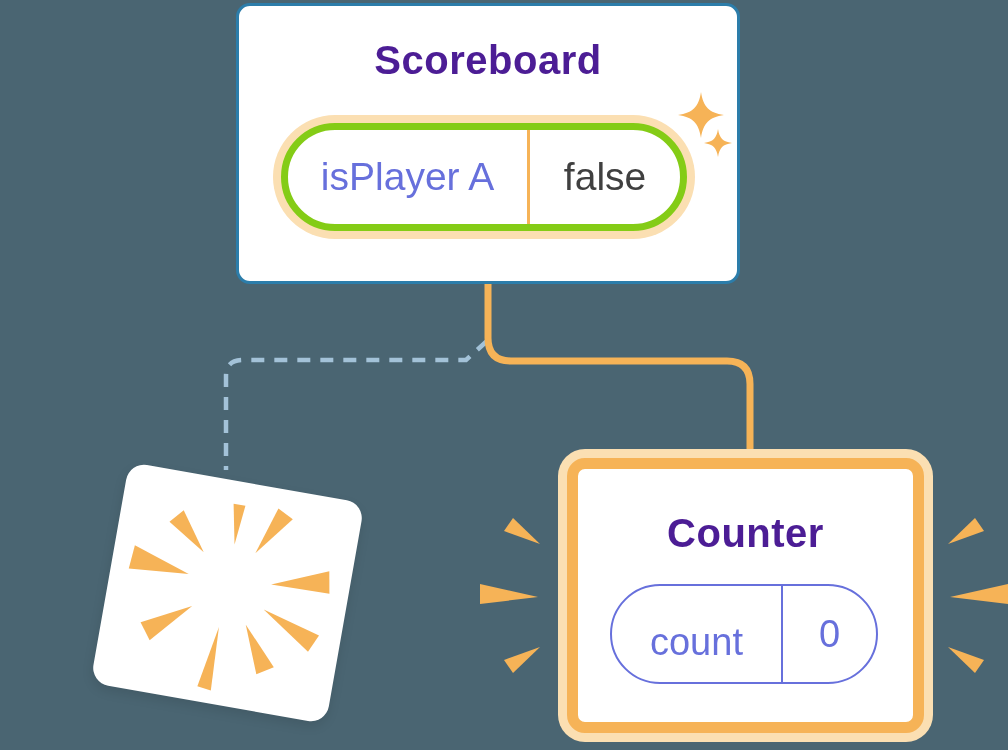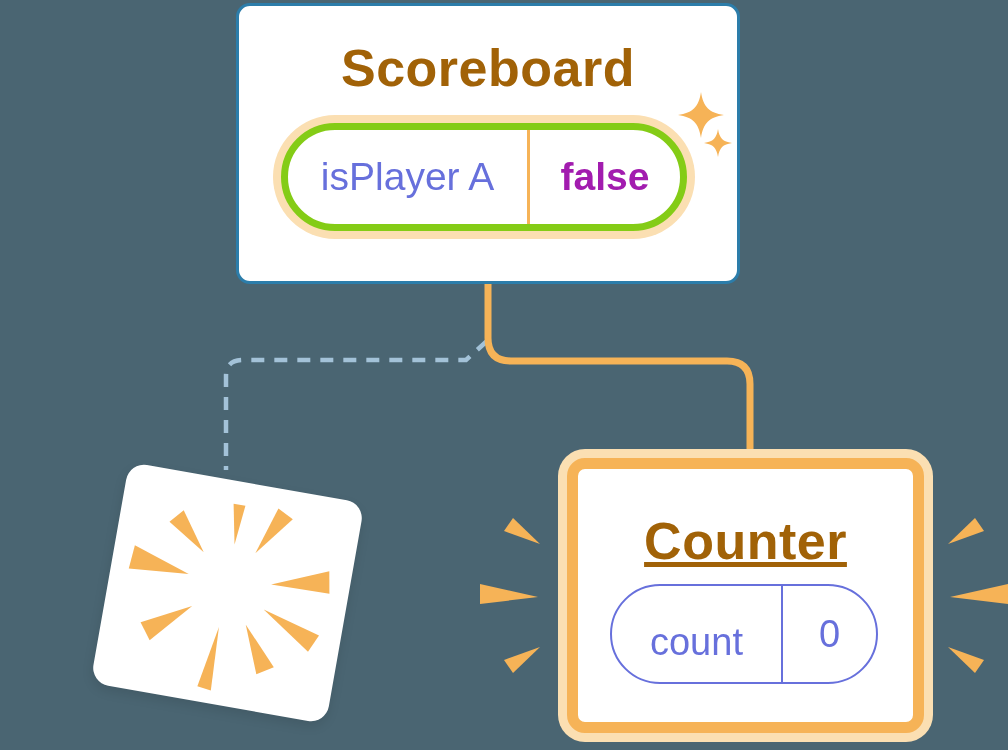--- a/index.html
+++ b/index.html
@@ -8,55 +8,55 @@
     position:relative;width:1008px;height:750px;background:#4A6572;overflow:hidden;
   }
   .vector-layer{position:absolute;left:0;top:0;width:1008px;height:750px;pointer-events:none;}
 
   
   .scoreboard-card{
     position:absolute;left:236px;top:3px;width:504px;height:281px;box-sizing:border-box;
     background:#FFFFFF;border:3px solid #2C7DAA;border-radius:14px;z-index:2;
   }
   .card-title{
-    text-align:center;font-size:52px;font-weight:600;color:#a16207;letter-spacing:0.5px;
+    text-align:center;font-size:40px;font-weight:600;color:#4c1d95;letter-spacing:0.5px;
   }
   .scoreboard-card .card-title{margin-top:32px;}
 
   .state-pill{
     position:absolute;left:42px;top:117px;width:406px;height:108px;box-sizing:border-box;
     background:#FFFFFF;border:7px solid #84cc16;border-radius:999px;
     box-shadow:0 0 0 8px #FBDFB2;display:flex;align-items:stretch;overflow:hidden;
   }
   .state-pill .pill-key{
     flex:0 0 61%;display:flex;align-items:center;justify-content:center;
     color:#6770DC;font-size:39px;
   }
   .state-pill .pill-sep{width:3px;background:#F6B357;}
   .state-pill .pill-value{
     flex:1;display:flex;align-items:center;justify-content:center;
-    color:#a21caf;font-size:39px;font-weight:700;
+    color:#404040;font-size:39px;font-weight:400;
   }
   .sparkles{position:absolute;left:672px;top:88px;z-index:3;}
 
   
   .destroyed-card{
     position:absolute;left:108px;top:481px;width:239px;height:224px;
     background:#FFFFFF;border-radius:18px;transform:rotate(10deg);
     box-shadow:0 5px 12px rgba(0,0,0,0.10);z-index:2;
   }
   .destroyed-card svg{display:block;}
 
   
   .counter-card{
     position:absolute;left:567px;top:458px;width:357px;height:275px;box-sizing:border-box;
     background:#FFFFFF;border:11px solid #F6B357;border-radius:18px;
     box-shadow:0 0 0 9px #FBDFB2;z-index:2;
   }
-  .counter-card .card-title{margin-top:42px;text-decoration:underline;}
+  .counter-card .card-title{margin-top:42px;}
   .count-pill{
     position:absolute;left:32px;top:115px;width:268px;height:100px;box-sizing:border-box;
     background:#FFFFFF;border:2px solid #6770DC;border-radius:999px;
     display:flex;align-items:stretch;overflow:hidden;
   }
   .count-pill .pill-key{
     flex:0 0 64%;display:flex;align-items:center;justify-content:center;
     color:#6770DC;font-size:38px;margin-top:16px;
   }
   .count-pill .pill-sep{width:2px;background:#6770DC;}

